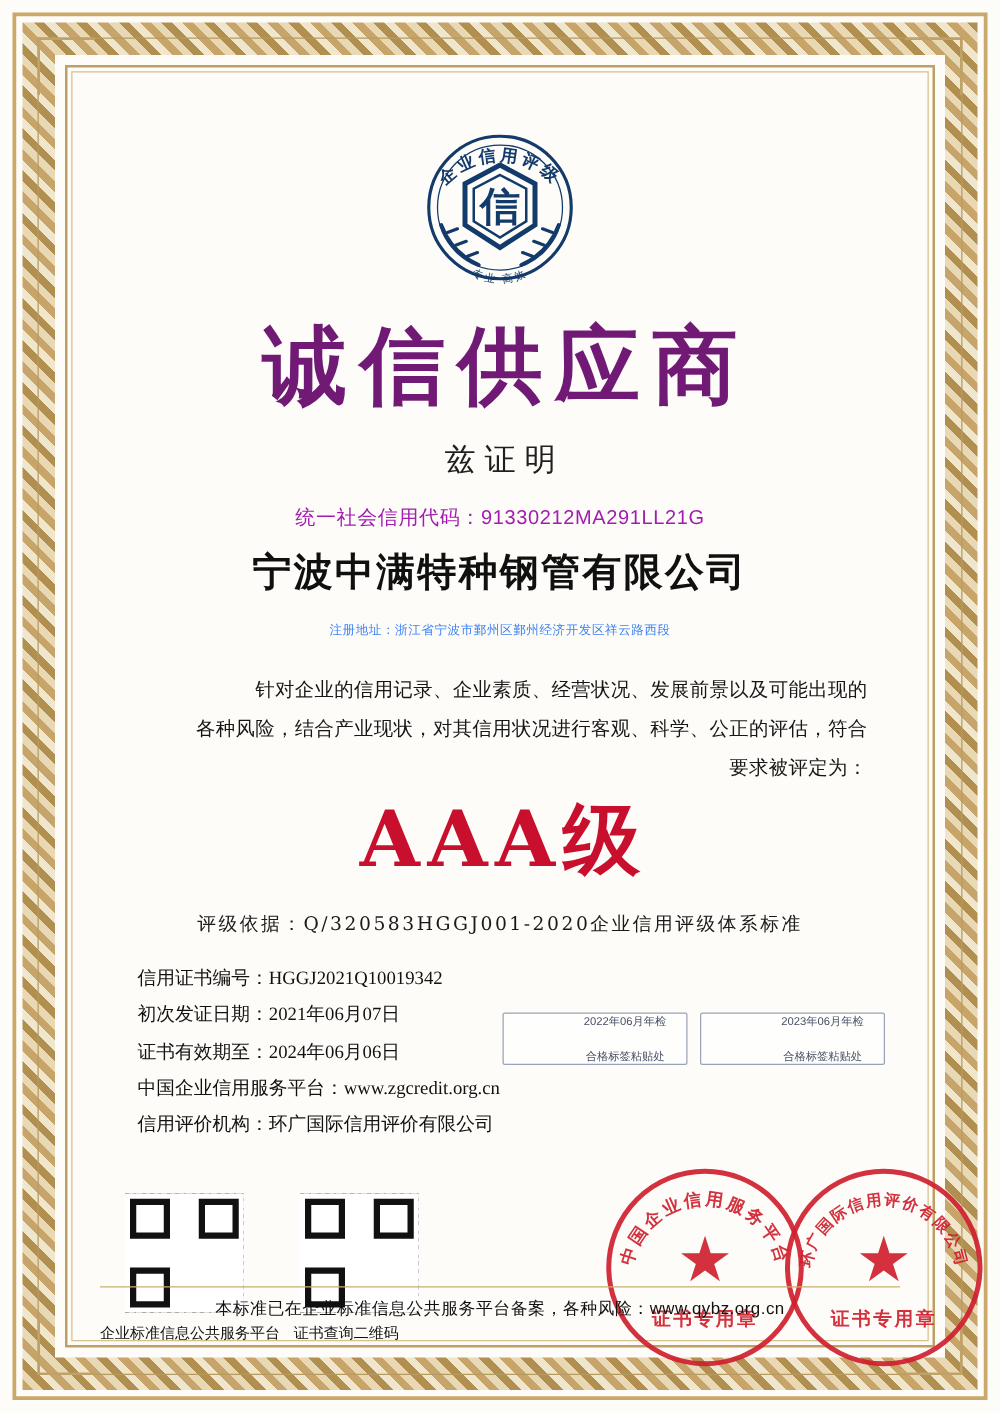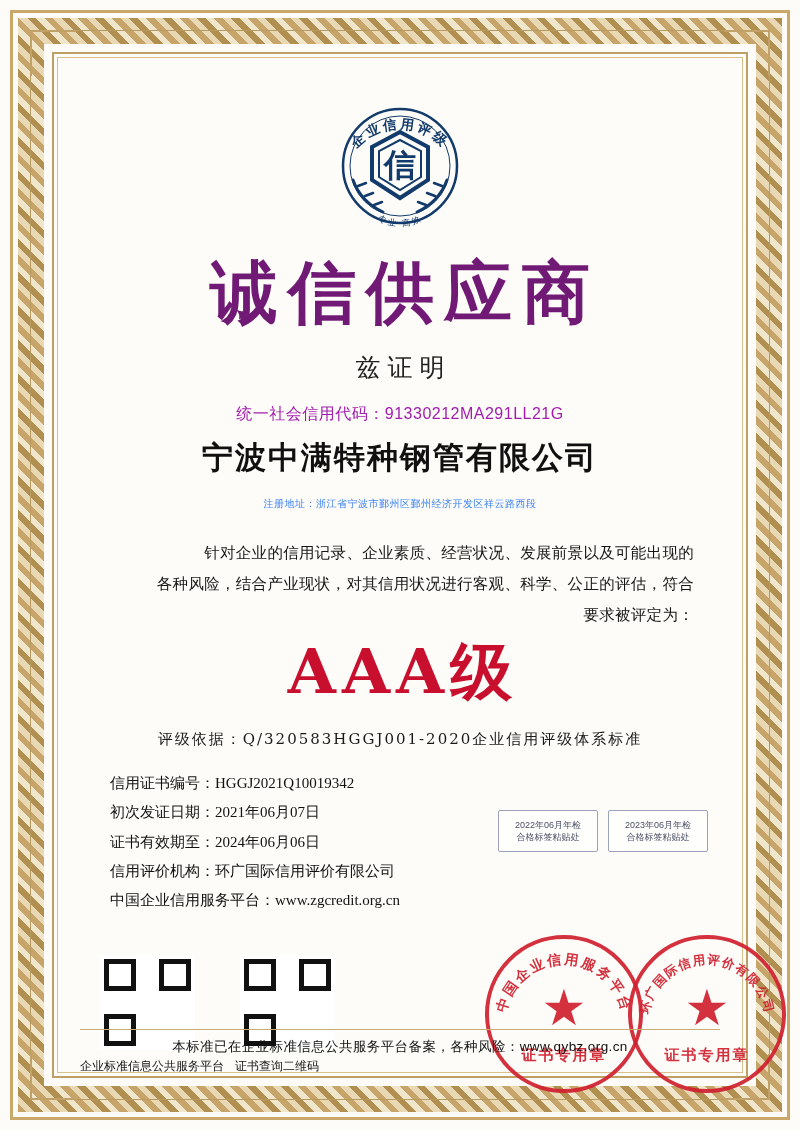--- a/index.html
+++ b/index.html
@@ -203,25 +203,26 @@
     gap: 10px;
   }
   .annual-box {
     width: 98px;
     height: 40px;
     border: 1px solid #9aa3b8;
     border-radius: 2px;
     display: flex;
     flex-direction: column;
     align-items: center;
-    justify-content: center;
+    justify-content: space-between;
     font-size: 9px;
     line-height: 1.35;
     color: #4a5066;
     background: rgba(255,255,255,0.5);
+    padding-left: 48px;
   }
 
   
   .bottom-row {
     position: absolute;
     left: 0;
     right: 0;
     top: 805px;
     height: 160px;
   }
@@ -383,24 +384,24 @@
       <div class="row">
         <span class="lbl">信用证书编号：</span><span class="val">HGGJ2021Q10019342</span>
       </div>
       <div class="row">
         <span class="lbl">初次发证日期：</span><span class="val">2021年06月07日</span>
       </div>
       <div class="row">
         <span class="lbl">证书有效期至：</span><span class="val">2024年06月06日</span>
       </div>
       <div class="row">
+        <span class="lbl">中国企业信用服务平台：</span><span class="val">www.zgcredit.org.cn</span>
+      </div>
+      <div class="row">
         <span class="lbl">信用评价机构：</span><span class="val">环广国际信用评价有限公司</span>
-      </div>
-      <div class="row">
-        <span class="lbl">中国企业信用服务平台：</span><span class="val">www.zgcredit.org.cn</span>
       </div>
     </div>
 
     <div class="annual-boxes">
       <div class="annual-box">
         <span>2022年06月年检</span>
         <span>合格标签粘贴处</span>
       </div>
       <div class="annual-box">
         <span>2023年06月年检</span>

